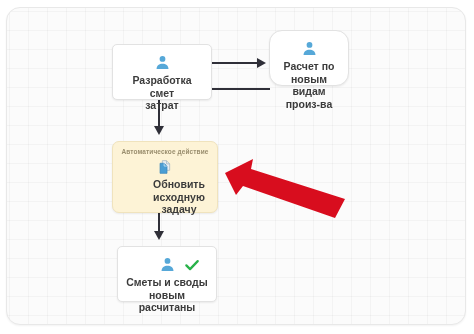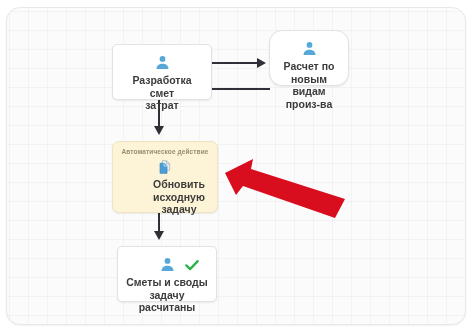--- a/index.html
+++ b/index.html
@@ -226,21 +226,21 @@
           <path d="M3.6 21c0-4.7 3.8-7.2 8.4-7.2s8.4 2.5 8.4 7.2z" fill="#56a8d8"></path>
         </svg>
       </span>
       <span class="check-icon">
         <svg width="16" height="16" viewBox="0 0 24 24">
           <path d="M3.5 12.6l5.6 5.6L20.6 6.2" fill="none" stroke="#29b24a" stroke-width="3.4" stroke-linecap="round" stroke-linejoin="round"></path>
         </svg>
       </span>
     </div>
     <div class="node-label">Сметы и своды
-задачу расчитаны</div>
+новым расчитаны</div>
   </div>
 
   <div id="red-pointer">
     <svg width="152" height="70" viewBox="0 0 152 70">
       <path d="M2 21 L30 7 L28 17 L122 47 L112 66 L20 34 L13 43 Z" fill="#d80d1e"></path>
     </svg>
   </div>
 </div>
 
 </body></html>

